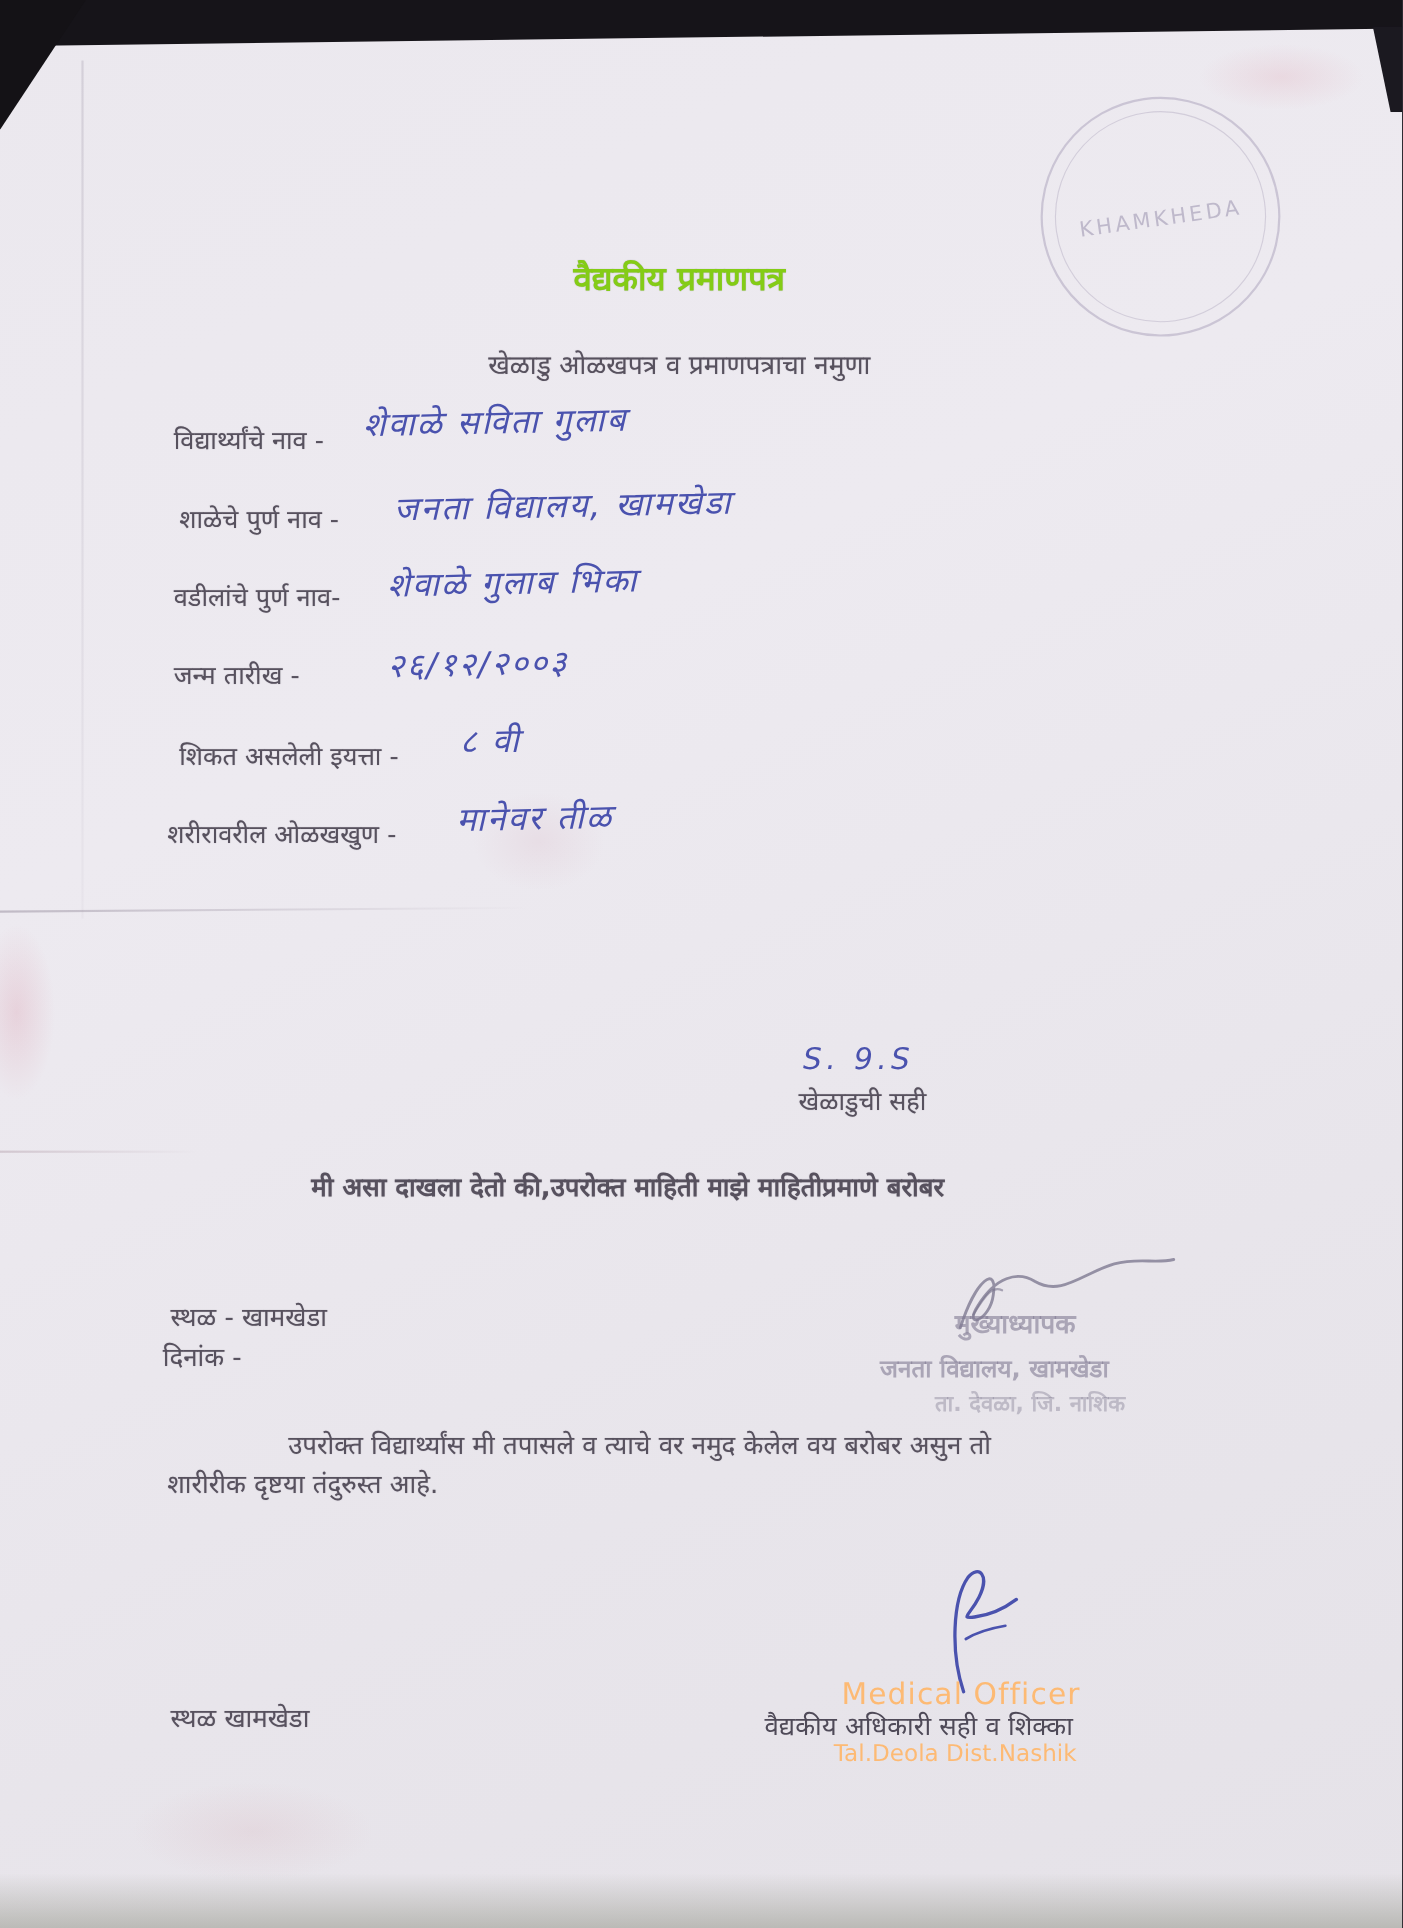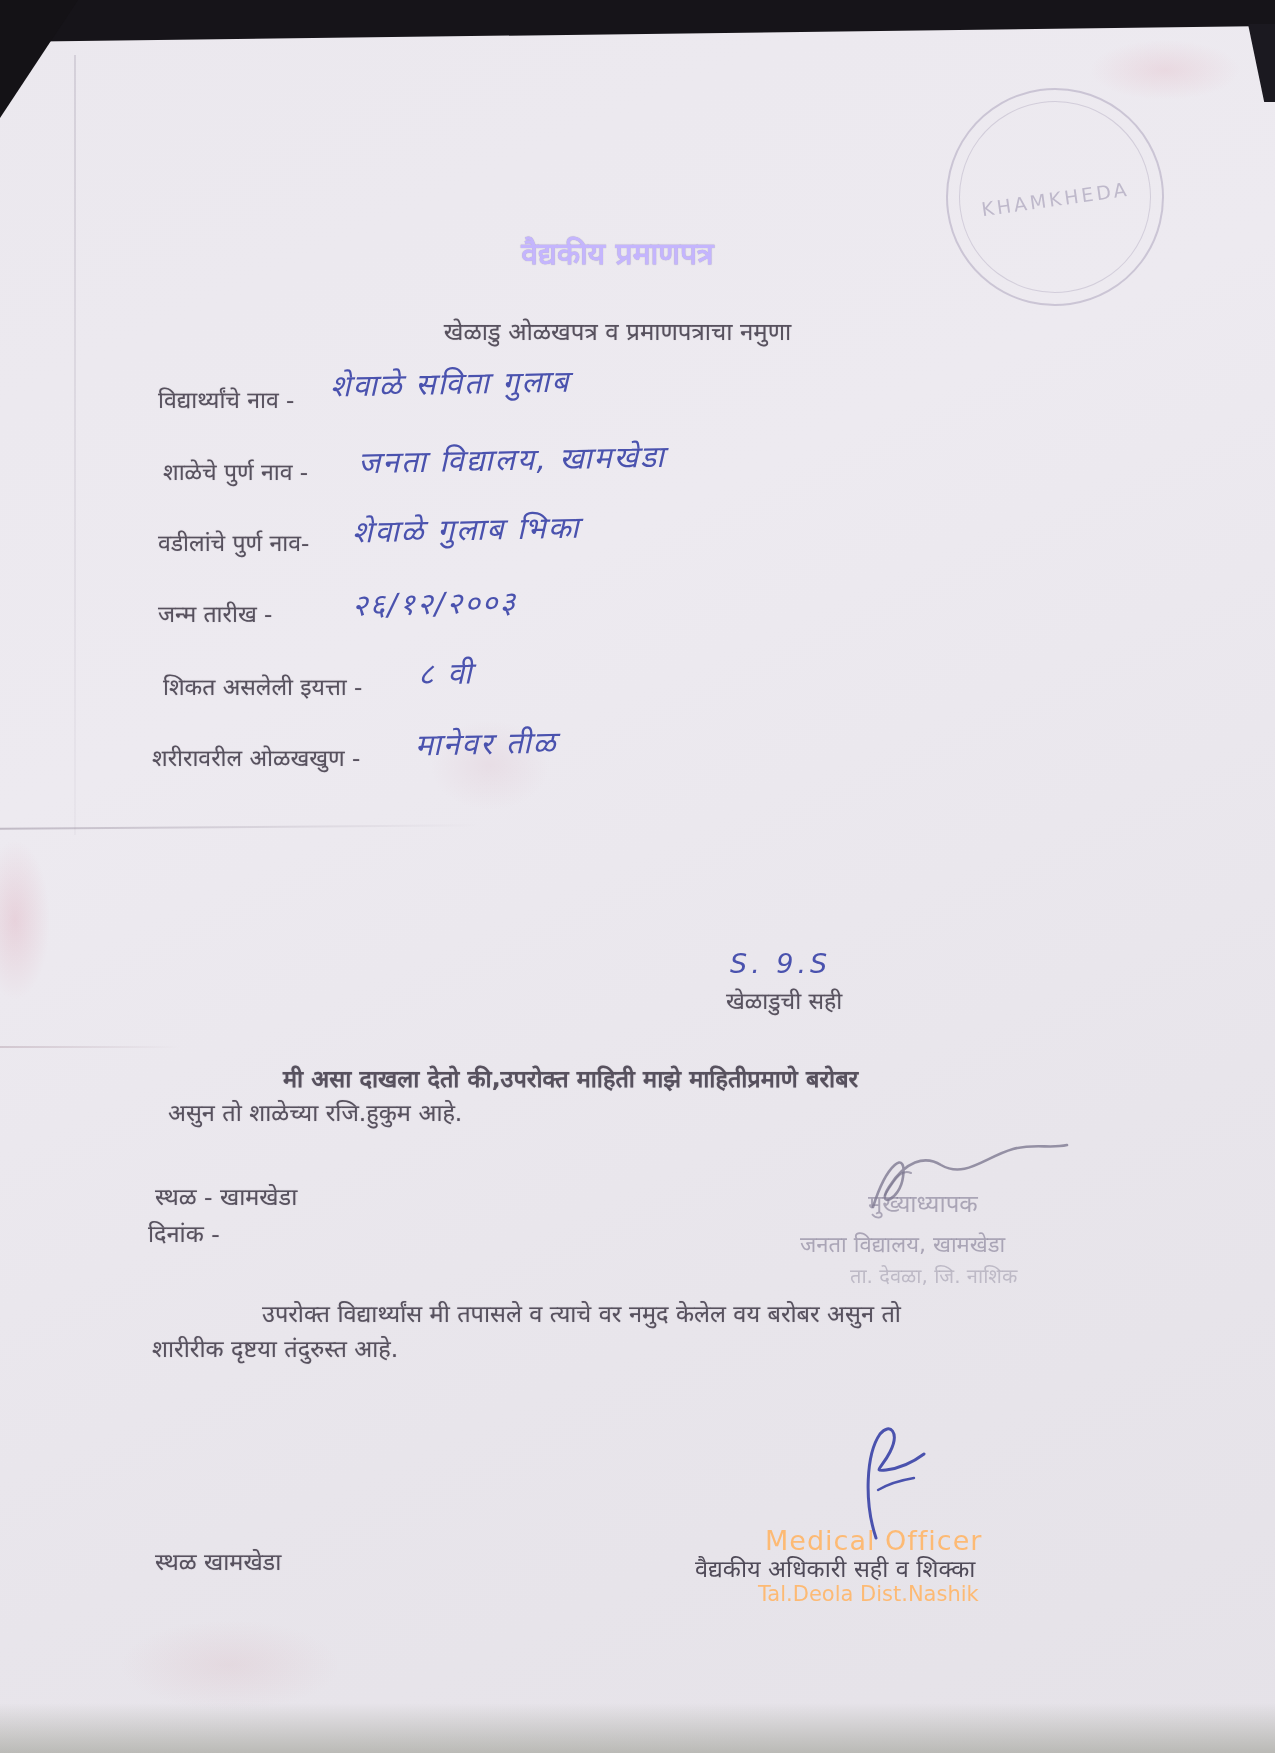--- a/index.html
+++ b/index.html
@@ -31,34 +31,34 @@
   
   .round-stamp{position:absolute;left:946px;top:88px;width:214px;height:214px;border-radius:50%;
             border:2px solid rgba(148,138,168,.38);transform:rotate(-8deg);}
   .round-stamp .inner{position:absolute;left:11px;top:11px;right:11px;bottom:11px;border-radius:50%;
             border:1.5px solid rgba(148,138,168,.30);}
   .round-stamp .ctr{position:absolute;left:0;top:98px;width:100%;text-align:center;
             color:rgba(140,132,164,.48);font-size:19px;letter-spacing:3px;}
 
   .printed{color:#57515e;text-shadow:0 0 1px rgba(87,81,94,.35);}
   .title{position:absolute;left:0;top:232px;width:1235px;text-align:center;
-         font-size:30px;font-weight:bold;color:#c4b5fd;text-shadow:0 0 1px rgba(75,69,82,.4);}
+         font-size:30px;font-weight:bold;color:#84cc16;text-shadow:0 0 1px rgba(75,69,82,.4);}
   .subtitle{position:absolute;left:0;top:314px;width:1235px;text-align:center;
          font-size:24px;color:#57515e;text-shadow:0 0 1px rgba(87,81,94,.3);}
 
   .field-label{position:absolute;font-size:23px;}
   .hand{color:#4a52ae;font-style:italic;letter-spacing:2px;font-size:30px;white-space:nowrap;}
   .field-value{position:absolute;transform:rotate(-1.2deg);}
 
   .sig-text{position:absolute;left:730px;top:948px;font-size:27px;letter-spacing:4px;}
   .sig-caption{position:absolute;left:726px;top:984px;font-size:23px;}
 
   .para-line{position:absolute;font-size:23.5px;white-space:nowrap;}
 
-  .stamp-gray{color:rgba(128,122,146,.60);}
+  .stamp-gray{color:rgba(128,122,146,.60);font-weight:bold;}
   .stamp-gray.faint{color:rgba(132,126,148,.42);}
   .purple{color:#fdba74;font-weight:normal;}
   .overlap-dark{color:#4f4a58;}
 </style>
 </head>
 <body>
 
 <div class="stage">
   <div class="paper"></div>
 
@@ -97,21 +97,20 @@
   <div class="field-label printed" style="left:163px;top:670px;">शिकत असलेली इयत्ता -</div>
   <div class="field-value hand" style="left:418px;top:652px;">८ वी</div>
 
   <div class="field-label printed" style="left:152px;top:741px;">शरीरावरील ओळखखुण -</div>
   <div class="field-value hand" style="left:415px;top:722px;">मानेवर तीळ</div>
 
   <div class="sig-text hand">S. 9.S</div>
   <div class="sig-caption printed">खेळाडुची सही</div>
 
   <div class="para-line printed" style="left:283px;top:1062px;font-weight:bold;">मी असा दाखला देतो की,उपरोक्त माहिती माझे माहितीप्रमाणे बरोबर</div>
-  <div class="para-line printed" style="left:168px;top:1096px;">असुन तो शाळेच्या रजि.हुकुम आहे.</div>
 
   <div class="para-line printed" style="left:155px;top:1180px;">स्थळ  -  खामखेडा</div>
   <div class="para-line printed" style="left:148px;top:1217px;">दिनांक -</div>
 
   <svg style="position:absolute;left:845px;top:1135px;" width="240" height="90" viewBox="0 0 240 90">
     <path d="M28 72 C 42 28, 62 14, 58 42 C 55 66, 30 74, 44 52 C 60 26, 80 20, 96 30 C 120 44, 140 22, 168 14 C 190 8, 205 14, 222 10" fill="none" stroke="rgba(120,115,140,0.75)" stroke-width="2.6" stroke-linecap="round"></path>
     <path d="M40 60 C 52 40, 58 34, 66 38" fill="none" stroke="rgba(120,115,140,0.6)" stroke-width="2" stroke-linecap="round"></path>
   </svg>
   <div class="para-line stamp-gray" style="left:868px;top:1186px;font-size:24px;">मुख्याध्यापक</div>
   <div class="para-line stamp-gray" style="left:800px;top:1228px;font-size:22px;">जनता विद्यालय,  खामखेडा</div>

